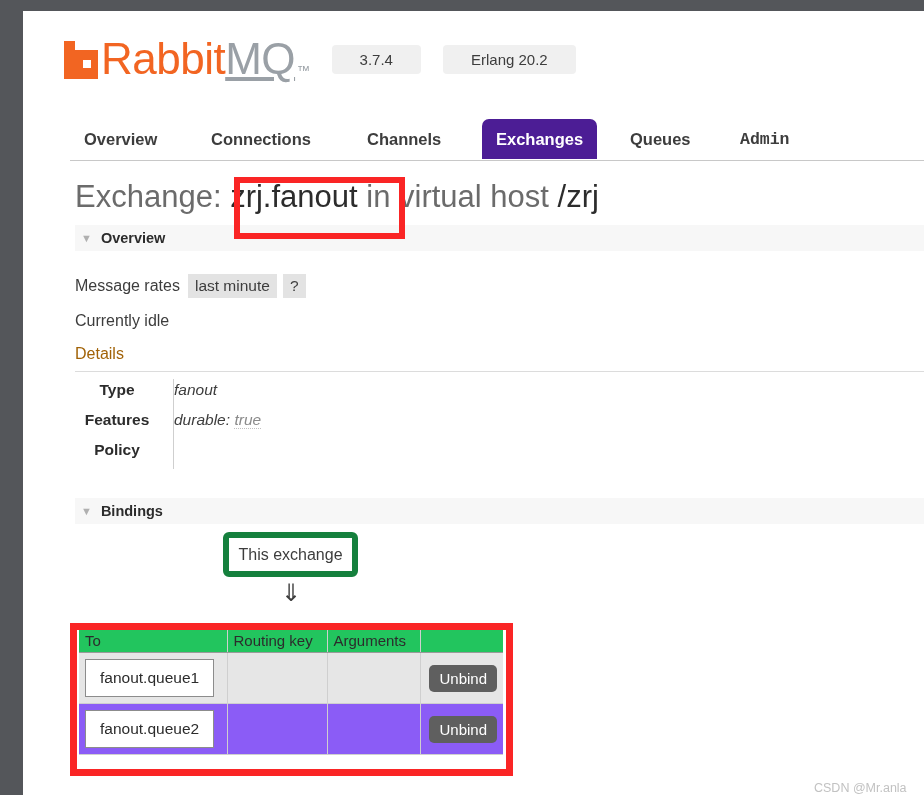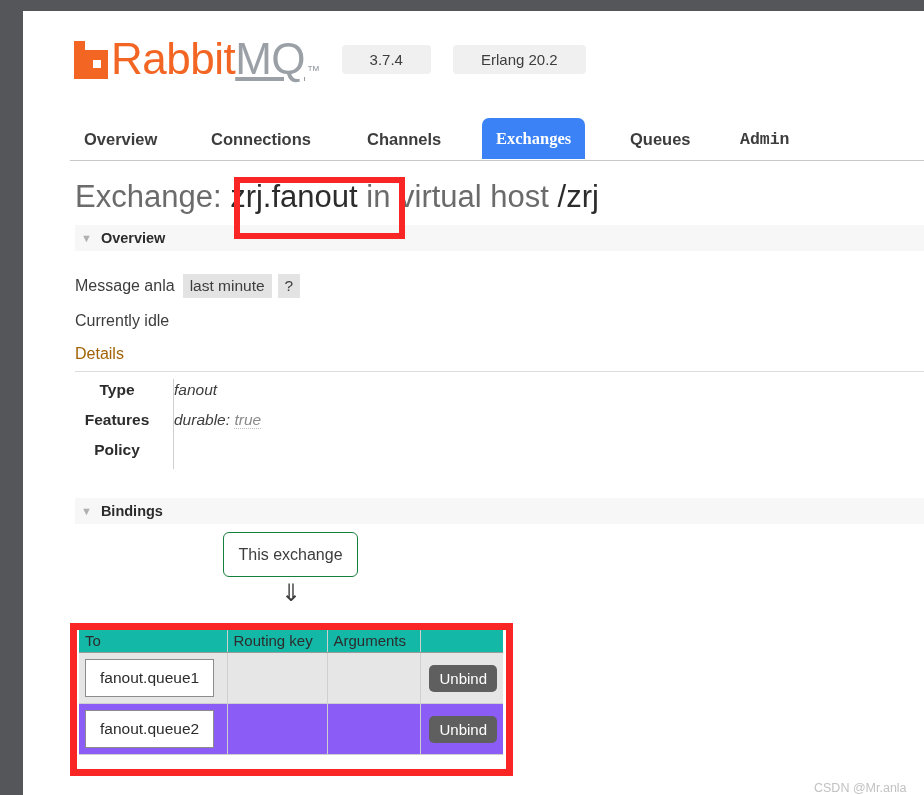--- a/index.html
+++ b/index.html
@@ -20,21 +20,21 @@
     top: 11px;
     width: 901px;
     height: 784px;
     background: #ffffff;
     overflow: hidden;
   }
 
   
   .header {
     position: absolute;
-    left: 51px;
+    left: 41px;
     top: 26px;
     display: flex;
     align-items: center;
   }
   .logo {
     display: flex;
     align-items: baseline;
     font-size: 44px;
     font-weight: 400;
     letter-spacing: -0.5px;
@@ -93,23 +93,22 @@
     position: absolute;
     bottom: 1px;
     font-size: 16.5px;
     font-weight: bold;
     color: #3d3d3d;
     padding: 11px 14px 10px 14px;
     white-space: nowrap;
     border-radius: 7px 7px 0 0;
   }
   .tab.active {
-    background: #3b82f6;
+    background: #4c1d95;
     color: #ffffff;
-    font-family: Liberation Serif, serif;
   }
 
   
   .page-title {
     position: absolute;
     left: 52px;
     top: 167px;
     font-size: 31px;
     color: #6b6b6b;
     white-space: nowrap;
@@ -220,21 +219,21 @@
     border-bottom: 1px dotted #c0c0c0;
   }
 
   
   .exch-box {
     position: absolute;
     left: 200px;
     top: 521px;
     width: 135px;
     height: 45px;
-    border: 1px solid #15803d;
+    border: 6px solid #15803d;
     border-radius: 6px;
     background: #ffffff;
     display: flex;
     align-items: center;
     justify-content: center;
     font-size: 16px;
     color: #3d3d3d;
     box-sizing: border-box;
   }
   .down-arrow {
@@ -257,21 +256,21 @@
     border-collapse: collapse;
     background: #ffffff;
     table-layout: fixed;
   }
   .bind-table th {
     font-size: 15px;
     font-weight: normal;
     color: #2c2c2c;
     text-align: left;
     padding: 2px 6px 3px 6px;
-    background: #14b8a6;
+    background: #22c55e;
     border-right: 1px solid #cfcfcf;
     border-bottom: 1px solid #9a9a9a;
   }
   .bind-table th:last-child { border-right: none; }
   .bind-table td {
     border-right: 1px solid #cfcfcf;
     border-bottom: 1px solid #cfcfcf;
     padding: 6px 6px;
     vertical-align: middle;
     height: 43px;
@@ -354,21 +353,21 @@
     <span>in virtual host</span>
     <span class="strong">/zrj</span>
   </div>
 
   <div class="section-bar" style="top:214px;">
     <span class="caret">▼</span>
     <span class="section-title">Overview</span>
   </div>
 
   <div class="rates-row">
-    <span class="rates-label">Message anla</span>
+    <span class="rates-label">Message rates</span>
     <span class="chip">last minute</span>
     <span class="chip">?</span>
   </div>
 
   <div class="idle-text">Currently idle</div>
   <div class="details-text">Details</div>
   <div class="details-rule"></div>
 
   <div class="details-table">
     <div class="detail-row">

